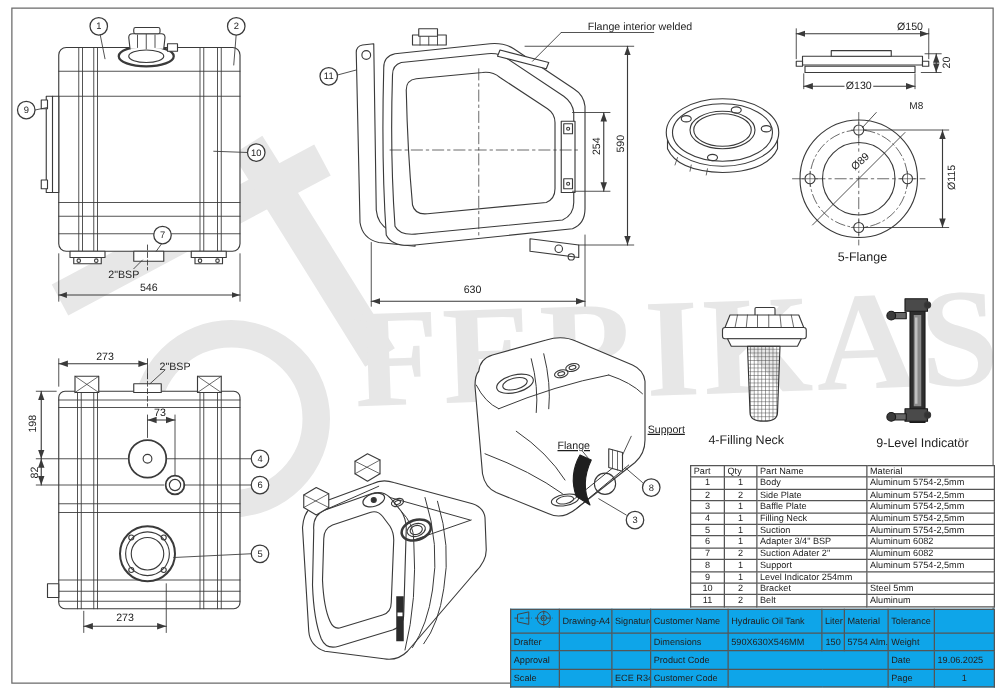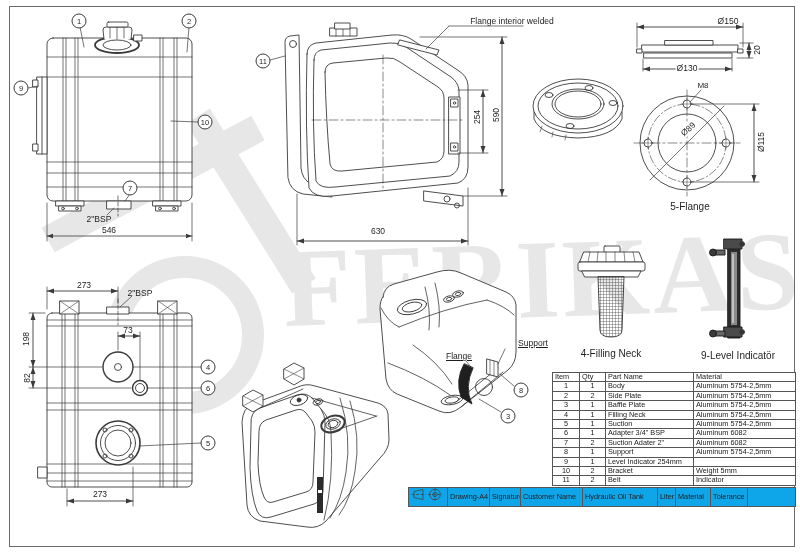--- a/index.html
+++ b/index.html
@@ -317,58 +317,58 @@
       <span>5</span>
     </div>
   <div class="callout" style="left:521px;top:390px">
       <span>8</span>
     </div>
   <div class="callout" style="left:508px;top:416px">
       <span>3</span>
     </div>
 
   <span class="lbl" style="left:99px;top:219px">2"BSP</span>
-  <span class="lbl" style="left:109px;top:230px">546</span>
+  <span class="lbl" style="left:119px;top:230px">546</span>
 
   <span class="lbl" style="left:512px;top:21px">Flange interior welded</span>
   <span class="lbl rot" style="left:477px;top:117px">254</span>
   <span class="lbl rot" style="left:496px;top:115px">590</span>
   <span class="lbl" style="left:378px;top:231px">630</span>
 
   <span class="lbl" style="left:728px;top:21px">Ø150</span>
   <span class="lbl rot" style="left:757px;top:50px">20</span>
   <span class="lbl bg" style="left:687px;top:68px">Ø130</span>
-  <span class="lbl" style="left:703px;top:85px;font-size:8px">M8</span>
+  <span class="lbl" style="left:733px;top:85px;font-size:8px">M8</span>
   <span class="lbl rot45 bg" style="left:688px;top:129px">Ø89</span>
   <span class="lbl rot" style="left:761px;top:142px">Ø115</span>
   <span class="lbl big" style="left:690px;top:206px">5-Flange</span>
 
   <span class="lbl" style="left:84px;top:285px">273</span>
   <span class="lbl" style="left:140px;top:293px">2"BSP</span>
   <span class="lbl rot" style="left:26px;top:339px">198</span>
   <span class="lbl" style="left:128px;top:330px">73</span>
   <span class="lbl rot" style="left:27px;top:378px">82</span>
   <span class="lbl" style="left:100px;top:494px">273</span>
 
   <span class="lbl ul" style="left:459px;top:356px">Flange</span>
   <span class="lbl ul" style="left:533px;top:343px">Support</span>
 
-  <span class="lbl big" style="left:611px;top:353px">4-Filling Neck</span>
+  <span class="lbl big" style="left:597px;top:353px">4-Filling Neck</span>
   <span class="lbl big" style="left:738px;top:355px">9-Level Indicatör</span>
 
   <table id="parts">
     <colgroup>
         <col style="width:27px">
         <col style="width:26px">
         <col style="width:88px">
         <col style="width:102px">
       </colgroup>
     <tbody>
         <tr>
-      <th>Item</th>
+      <th>Part</th>
       <th>Qty</th>
       <th>Part Name</th>
       <th>Material</th>
     </tr>
     <tr>
           <td class="c">1</td>
           <td class="c">1</td>
           <td>Body</td>
           <td>Aluminum 5754-2,5mm</td>
         </tr>
@@ -417,27 +417,27 @@
     <tr>
           <td class="c">9</td>
           <td class="c">1</td>
           <td>Level Indicator 254mm</td>
           <td></td>
         </tr>
     <tr>
           <td class="c">10</td>
           <td class="c">2</td>
           <td>Bracket</td>
-          <td>Weight 5mm</td>
+          <td>Steel 5mm</td>
         </tr>
     <tr>
           <td class="c">11</td>
           <td class="c">2</td>
           <td>Belt</td>
-          <td>Indicator</td>
+          <td>Aluminum</td>
         </tr>
   </tbody>
     </table>
 
   <table id="tblock">
     <colgroup>
       <col style="width:39px">
         <col style="width:42px">
         <col style="width:31px">
         <col style="width:62px">
@@ -463,16 +463,45 @@
       </td>
       <td>Drawing-A4</td>
       <td>Signature</td>
       <td>Customer Name</td>
       <td>Hydraulic Oil Tank</td>
       <td>Liter</td>
       <td>Material</td>
       <td>Tolerance</td>
       <td></td>
     </tr>
+    <tr>
+      <td>Drafter</td>
+      <td></td>
+      <td></td>
+      <td>Dimensions</td>
+      <td>590X630X546MM</td>
+      <td class="cc">150</td>
+      <td>5754 Alm.</td>
+      <td>Weight</td>
+      <td></td>
+    </tr>
+    <tr>
+      <td>Approval</td>
+      <td></td>
+      <td></td>
+      <td>Product Code</td>
+      <td colspan="3"></td>
+      <td>Date</td>
+      <td>19.06.2025</td>
+    </tr>
+    <tr>
+      <td>Scale</td>
+      <td></td>
+      <td>ECE R34</td>
+      <td>Customer Code</td>
+      <td colspan="3"></td>
+      <td>Page</td>
+      <td class="cc">1</td>
+    </tr>
   </tbody>
     </table>
 
 </div>
 
 </body></html>

